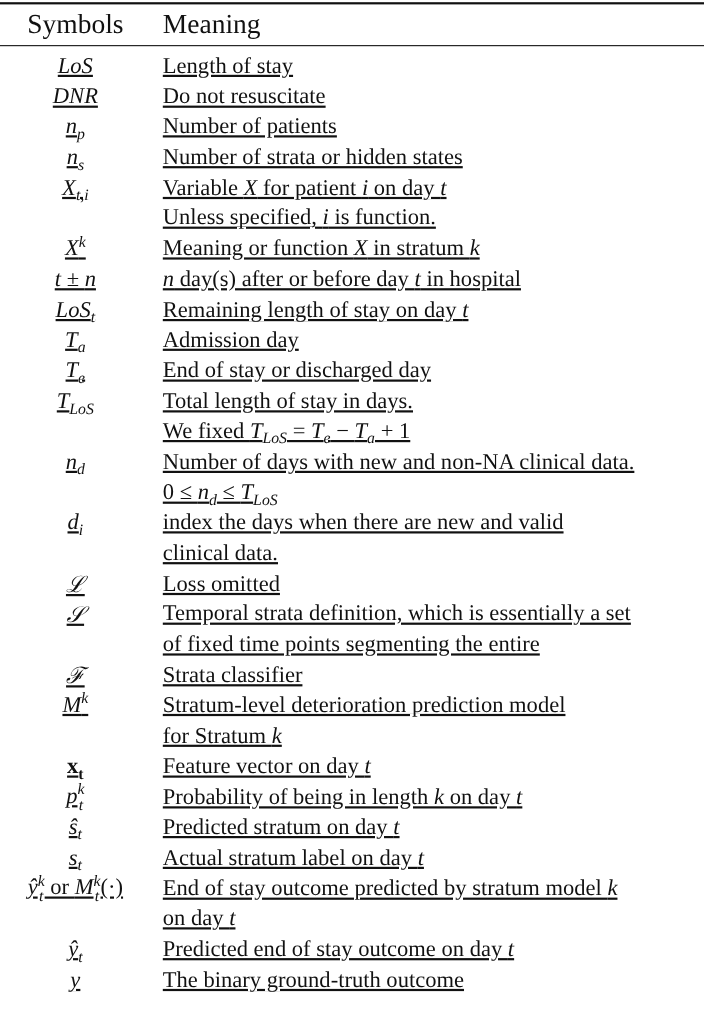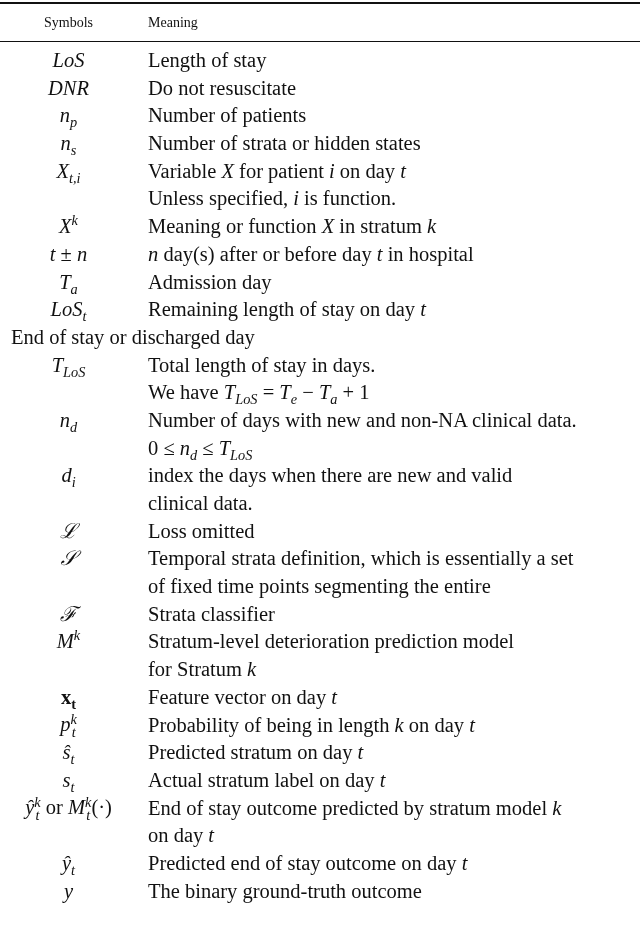--- a/index.html
+++ b/index.html
@@ -7,31 +7,31 @@
     width: 640px; height: 939px; overflow: hidden; position: relative;
     font-family: "Liberation Serif", "DejaVu Serif", serif;
     color: #111111;
   }
   .table {
     position: absolute; left: 0; top: 2px; width: 640px;
   }
   .rule-top { height: 2px; background: #111; width: 640px; }
   .rule-mid { height: 1px; background: #111; width: 640px; }
   .hdr {
-    display: flex; height: 37px; align-items: center; font-size: 14px;
+    display: flex; height: 37px; align-items: center; font-size: 25px;
   }
   .row {
     display: flex; height: 27.7px; align-items: center; font-size: 20.5px; line-height: 27.7px;
     white-space: nowrap;
   }
   .sym {
     width: 137px; text-align: center; flex: none;
   }
   .mean { padding-left: 11px; flex: 1; }
-  .body-rows { padding-top: 5px; padding-bottom: 6px; }
+  .body-rows { padding-top: 5px; padding-bottom: 6px; text-decoration: underline; }
   i, .it { font-style: italic; }
   sub, sup { font-size: 0.7em; line-height: 0; }
   .b { font-weight: bold; font-style: normal; }
   .cal { font-family: "DejaVu Serif", serif; font-style: italic; }
 </style>
 </head>
 <body>
 
 <div class="table">
   <div class="rule-top"></div>
@@ -77,41 +77,42 @@
       <div class="sym it"><span>X</span><sup>k</sup></div>
       <div class="mean"><span>Meaning or function </span><i>X</i><span> in stratum </span><i>k</i></div>
     </div>
 
     <div class="row">
       <div class="sym"><i>t</i><span style="white-space:pre"> ± </span><i>n</i></div>
       <div class="mean"><i>n</i><span> day(s) after or before day </span><i>t</i><span> in hospital</span></div>
     </div>
 
     <div class="row">
+      <div class="sym it"><span>LoS</span><sub>t</sub></div>
+      <div class="mean"><span>Remaining length of stay on day </span><i>t</i></div>
+    </div>
+
+    <div class="row">
       <div class="sym it"><span>T</span><sub>a</sub></div>
       <div class="mean">Admission day</div>
     </div>
 
     <div class="row">
-      <div class="sym it"><span>LoS</span><sub>t</sub></div>
-      <div class="mean"><span>Remaining length of stay on day </span><i>t</i></div>
-    </div>
-
-    <div class="row">
+      <div class="sym it"><span>T</span><sub>e</sub></div>
       <div class="mean">End of stay or discharged day</div>
     </div>
 
     <div class="row">
       <div class="sym it"><span>T</span><sub>LoS</sub></div>
       <div class="mean">Total length of stay in days.</div>
     </div>
 
     <div class="row">
       <div class="sym"></div>
-      <div class="mean" style="white-space:pre"><span>We have </span><i>T</i><sub class="it">LoS</sub><span> = </span><i>T</i><sub class="it">e</sub><span> − </span><i>T</i><sub class="it">a</sub><span> + 1</span></div>
+      <div class="mean" style="white-space:pre"><span>We fixed </span><i>T</i><sub class="it">LoS</sub><span> = </span><i>T</i><sub class="it">e</sub><span> − </span><i>T</i><sub class="it">a</sub><span> + 1</span></div>
     </div>
 
     <div class="row">
       <div class="sym it"><span>n</span><sub>d</sub></div>
       <div class="mean">Number of days with new and non-NA clinical data.</div>
     </div>
 
     <div class="row">
       <div class="sym"></div>
       <div class="mean" style="white-space:pre"><span>0 ≤ </span><i>n</i><sub class="it">d</sub><span> ≤ </span><i>T</i><sub class="it">LoS</sub></div>

